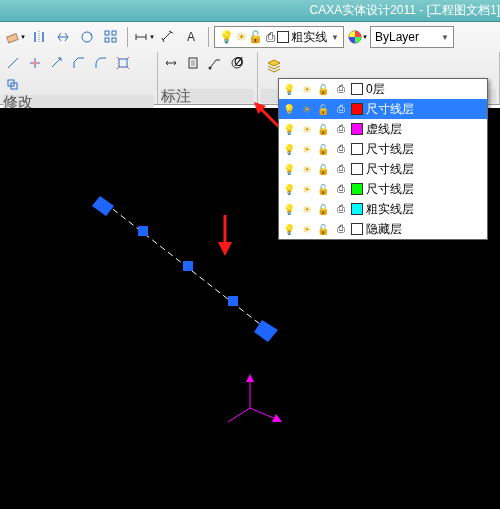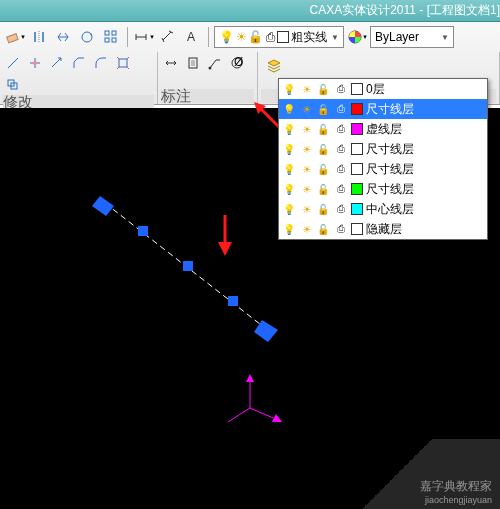--- a/index.html
+++ b/index.html
@@ -246,21 +246,21 @@
       <span class="li">⎙</span>
       <span class="sw" style="background:#00ff00"></span>
       <span>尺寸线层</span>
     </div>
     <div class="layer-row">
       <span class="li">💡</span>
       <span class="li" style="color:#e8a800">☀</span>
       <span class="li">🔓</span>
       <span class="li">⎙</span>
       <span class="sw" style="background:#00ffff"></span>
-      <span>中心线层</span>
+      <span>粗实线层</span>
     </div>
     <div class="layer-row">
       <span class="li">💡</span>
       <span class="li" style="color:#e8a800">☀</span>
       <span class="li">🔓</span>
       <span class="li">⎙</span>
       <span class="sw" style="background:#ffffff"></span>
       <span>隐藏层</span>
     </div>
   </div>
@@ -277,24 +277,20 @@
     <polygon points="262,212 278,222 268,234 254,224" fill="#1e66ff"></polygon>
 
     <g>
       <line x1="250" y1="300" x2="250" y2="270" stroke="#f0f" stroke-width="1"></line>
       <polygon points="250,266 246,274 254,274" fill="#f0f"></polygon>
       <line x1="250" y1="300" x2="278" y2="312" stroke="#f0f" stroke-width="1"></line>
       <polygon points="282,314 272,314 276,306" fill="#f0f"></polygon>
       <line x1="250" y1="300" x2="228" y2="314" stroke="#f0f" stroke-width="1"></line>
     </g>
   </svg>
-  <div class="watermark">
-    <div>嘉字典教程家</div>
-    <div style="font-size:9px">jiaochengjiayuan</div>
-  </div>
 </div>
 
 <svg class="red-arrow" style="top:100px;left:252px" width="40" height="40">
   <line x1="35" y1="35" x2="8" y2="8" stroke="#ff1a1a" stroke-width="3"></line>
   <polygon points="2,2 14,6 6,14" fill="#ff1a1a"></polygon>
 </svg>
 <svg class="red-arrow" style="top:210px;left:210px" width="30" height="50">
   <line x1="15" y1="5" x2="15" y2="38" stroke="#ff1a1a" stroke-width="3"></line>
   <polygon points="15,46 8,32 22,32" fill="#ff1a1a"></polygon>
 </svg>

